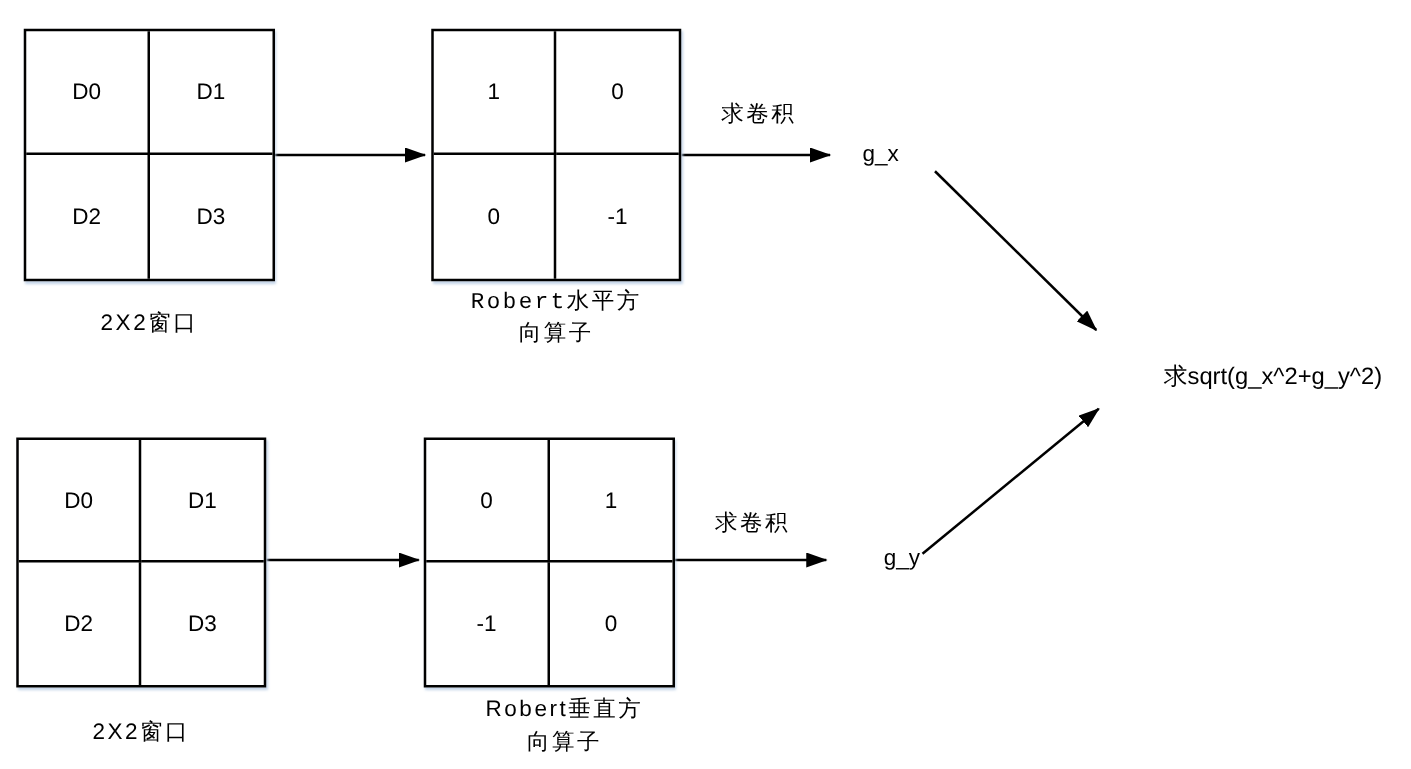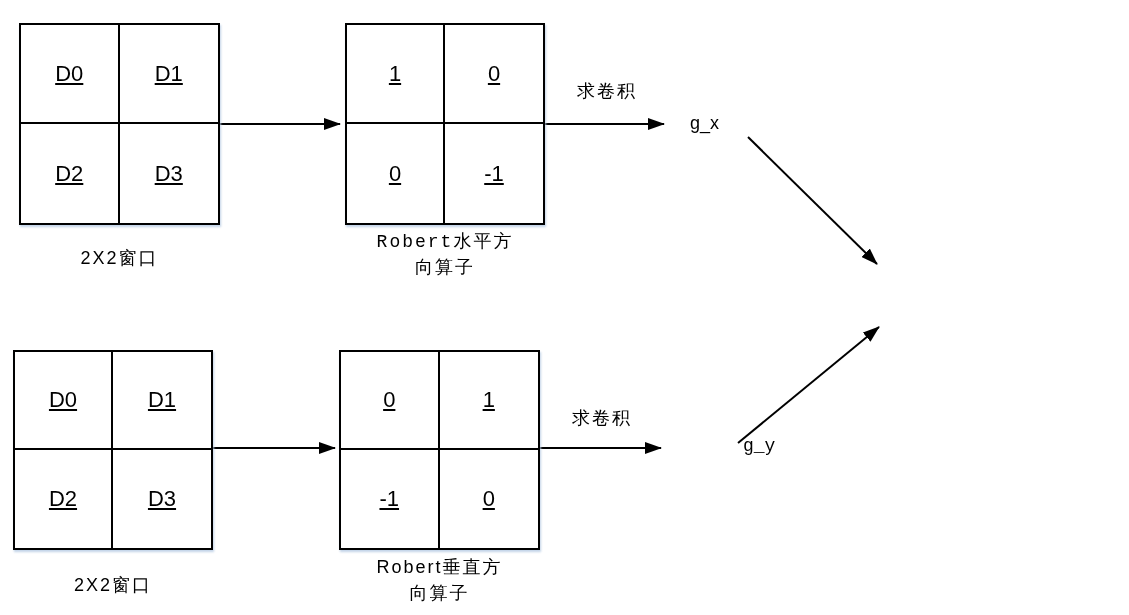--- a/index.html
+++ b/index.html
@@ -21,23 +21,22 @@
     grid-template-columns: 1fr 1fr;
     grid-template-rows: 1fr 1fr;
     border: 2px solid var(--line, #000);
     background: #fff;
     box-shadow: 1px 2px 2px rgba(184, 204, 228, 0.85);
   }
   .cell {
     display: flex;
     align-items: center;
     justify-content: center;
-    font-size: 22px;
+    font-size: 18px;
     color: var(--ink, #000);
-    text-decoration: underline;
   }
   .cell.br { border-right: 2px solid var(--line, #000); }
   .cell.bb { border-bottom: 2px solid var(--line, #000); }
 
   .g-window-top     { left: 19px;  top: 23px;  width: 201px; height: 202px; }
   .g-operator-top   { left: 345px; top: 23px;  width: 200px; height: 202px; }
   .g-window-bottom  { left: 13px;  top: 350px; width: 200px; height: 200px; }
   .g-operator-bottom{ left: 339px; top: 350px; width: 201px; height: 200px; }
 
   
@@ -45,34 +44,34 @@
     position: absolute;
     text-align: center;
     font-size: 18px;
     line-height: 26px;
     letter-spacing: 2px;
     color: var(--ink, #000);
   }
   .cap-window-top     { left: 19px;  top: 245px; width: 201px; }
   .cap-operator-top   { left: 345px; top: 229px; width: 200px; font-family: Liberation Mono, monospace; }
   .cap-window-bottom  { left: 13px;  top: 572px; width: 200px; }
-  .cap-operator-bottom{ left: 339px; top: 554px; width: 201px; }
+  .cap-operator-bottom{ left: 351px; top: 554px; width: 201px; }
 
   
   .floating {
     position: absolute;
     font-size: 18px;
     color: var(--ink, #000);
     white-space: nowrap;
     padding-left: 14px;
   }
   .conv-top    { left: 548px; top: 79px;  width: 104px; text-align: center; letter-spacing: 2px; }
   .conv-bottom { left: 543px; top: 406px; width: 104px; text-align: center; letter-spacing: 2px; }
   .gx-label    { left: 676px; top: 113px; }
-  .gy-label    { left: 729px; top: 436px; font-family: Liberation Mono, monospace; }
+  .gy-label    { left: 693px; top: 436px; }
   .result-label{ left: 917px; top: 288px; font-size: 19px; }
 
   svg.connectors {
     position: absolute;
     left: 0; top: 0;
     width: 1129px; height: 615px;
     color: var(--line, #000);
     pointer-events: none;
   }
 </style>
@@ -132,14 +131,15 @@
     <div class="cell">0</div>
   </div>
   <div class="caption cap-operator-bottom">
     <div>Robert垂直方</div>
     <div>向算子</div>
   </div>
 
   <div class="floating conv-bottom">求卷积</div>
   <div class="floating gy-label">g_y</div>
 
+  <div class="floating result-label">求sqrt(g_x^2+g_y^2)</div>
 
 </div>
 
 </body></html>

